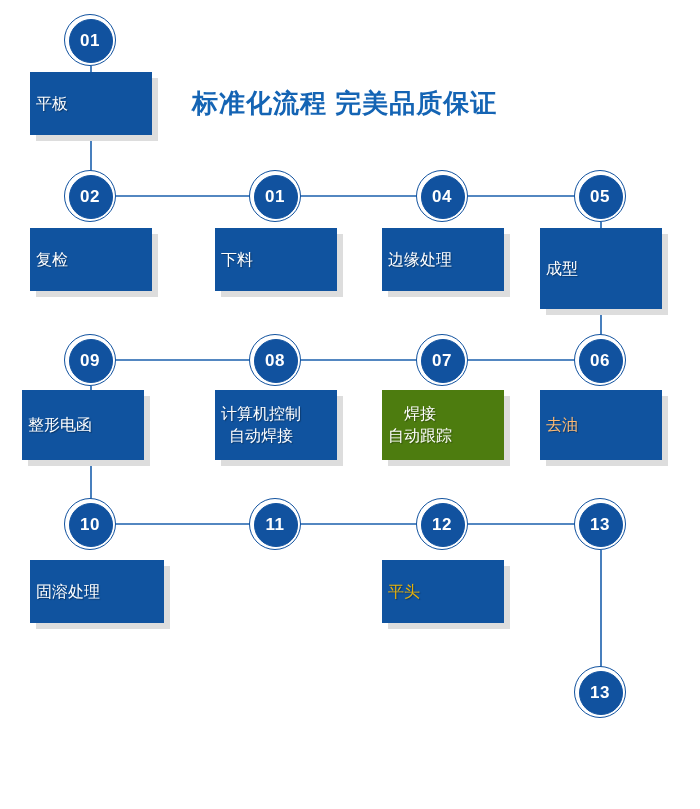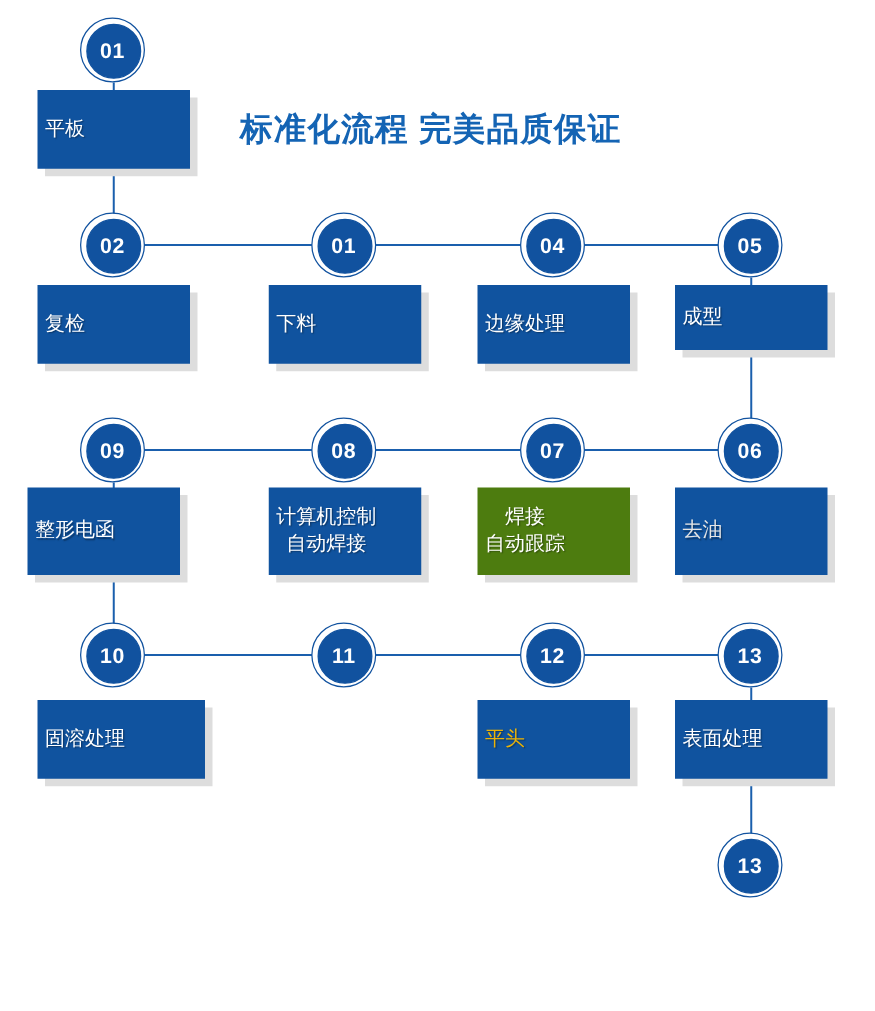--- a/index.html
+++ b/index.html
@@ -140,34 +140,34 @@
     <div class="node" style="left: 382px; top: 228px; width: 122px; height: 63px;">
       <div class="shadow" style="background: rgb(221, 221, 221);"></div>
       <div class="box" style="background: rgb(16, 83, 159);">
         <div class="label" style="color: rgb(255, 255, 255);">边缘处理</div>
       </div>
     </div>
     <div class="badge" style="left: 574px; top: 170px;">
       <div class="disc" style="background: rgb(17, 82, 159);"></div>
       <div class="num">05</div>
     </div>
-    <div class="node" style="left: 540px; top: 228px; width: 122px; height: 52px;">
+    <div class="node" style="left: 540px; top: 228px; width: 122px; height: 81px;">
       <div class="shadow" style="background: rgb(221, 221, 221);"></div>
       <div class="box" style="background: rgb(16, 83, 159);">
         <div class="label" style="color: rgb(255, 255, 255);">成型</div>
       </div>
     </div>
     <div class="badge" style="left: 574px; top: 334px;">
       <div class="disc" style="background: rgb(17, 82, 159);"></div>
       <div class="num">06</div>
     </div>
     <div class="node" style="left: 540px; top: 390px; width: 122px; height: 70px;">
       <div class="shadow" style="background: rgb(221, 221, 221);"></div>
       <div class="box" style="background: rgb(16, 83, 159);">
-        <div class="label" style="color: #e5e5e5;">去油</div>
+        <div class="label" style="color: #fdba74;">去油</div>
       </div>
     </div>
     <div class="badge" style="left: 416px; top: 334px;">
       <div class="disc" style="background: rgb(17, 82, 159);"></div>
       <div class="num">07</div>
     </div>
     <div class="node" style="left: 382px; top: 390px; width: 122px; height: 70px;">
       <div class="shadow" style="background: rgb(221, 221, 221);"></div>
       <div class="box" style="background: #4d7c0f;">
         <div class="label" style="color: rgb(255, 255, 255);">焊接
@@ -216,23 +216,17 @@
     <div class="node" style="left: 382px; top: 560px; width: 122px; height: 63px;">
       <div class="shadow" style="background: rgb(221, 221, 221);"></div>
       <div class="box" style="background: rgb(16, 83, 159);">
         <div class="label" style="color: #eab308;">平头</div>
       </div>
     </div>
     <div class="badge" style="left: 574px; top: 498px;">
       <div class="disc" style="background: rgb(17, 82, 159);"></div>
       <div class="num">13</div>
     </div>
-    <div class="node" style="left: 540px; top: 560px; width: 122px; height: 63px;">
-      <div class="shadow" style="background: rgb(221, 221, 221);"></div>
-      <div class="box" style="background: rgb(16, 83, 159);">
-        <div class="label" style="color: rgb(255, 255, 255);">表面处理</div>
-      </div>
-    </div>
     <div class="badge" style="left: 574px; top: 666px;">
       <div class="disc" style="background: rgb(17, 82, 159);"></div>
       <div class="num">13</div>
     </div>
   </div>
 
 </body></html>

